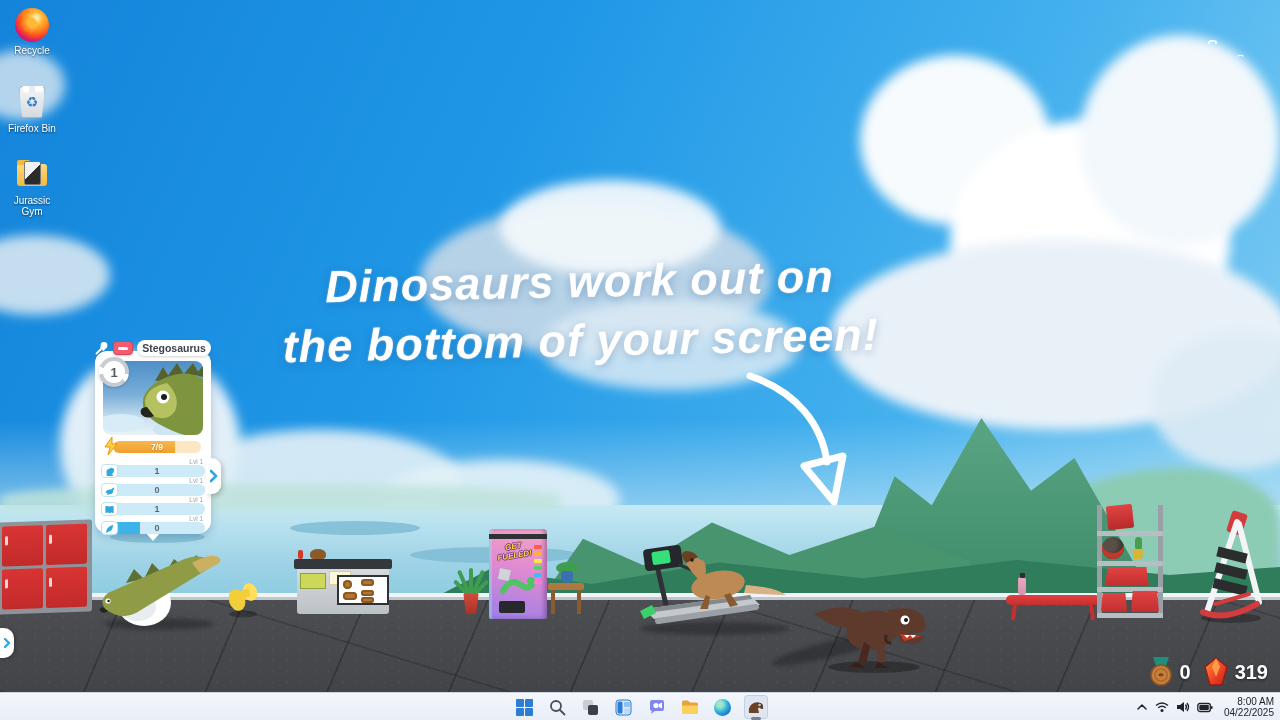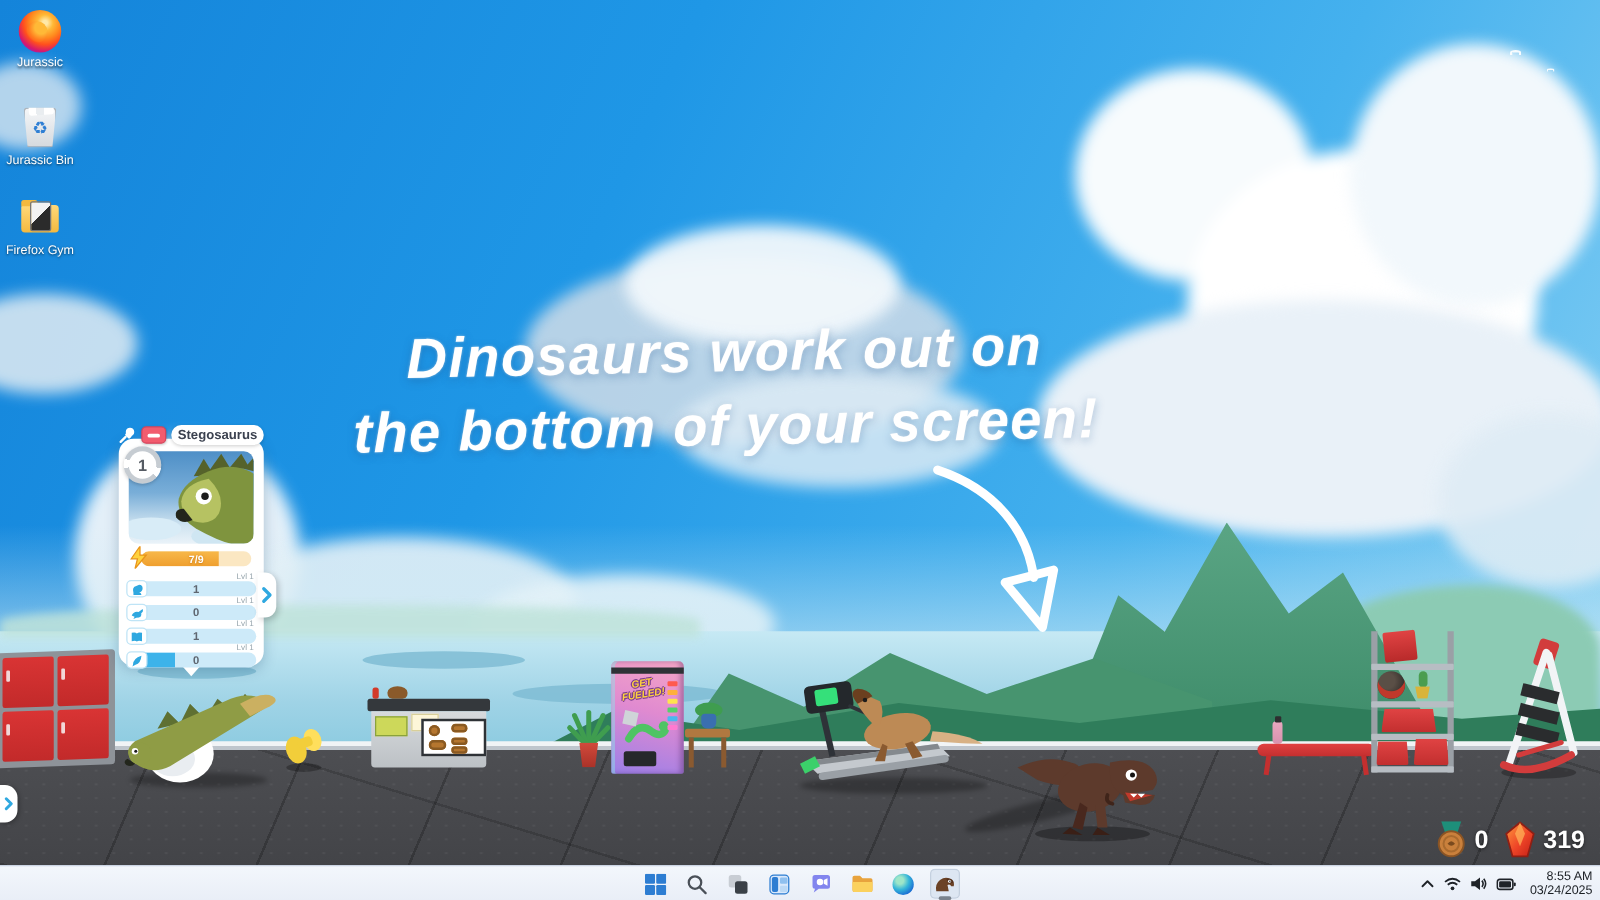--- a/index.html
+++ b/index.html
@@ -210,37 +210,37 @@
       <div class="mtn haze" style="left:0;top:484px;width:560px;height:26px;background:#bfe3da;border-radius:50% 50% 0 0;opacity:.85"></div>
       <div class="mtn haze" style="left:1030px;top:468px;width:250px;height:132px;background:#8ccbb4;border-radius:60% 40% 0 0"></div>
       <div class="mtn" style="left:845px;top:418px;width:310px;height:182px;background:linear-gradient(180deg,#5aa584,#3c8a68);clip-path:polygon(0 100%,16% 32%,28% 48%,44% 0,60% 40%,74% 22%,100% 100%)"></div>
       <div class="mtn" style="left:540px;top:498px;width:430px;height:102px;background:#47946f;clip-path:polygon(0 100%,10% 40%,24% 66%,40% 24%,58% 56%,78% 28%,100% 62%,100% 100%)"></div>
       <div class="mtn" style="left:430px;top:543px;width:850px;height:57px;background:#2f7d5b;clip-path:polygon(0 100%,7% 46%,19% 72%,34% 34%,51% 62%,69% 30%,87% 56%,100% 42%,100% 100%)"></div>
     </div>
   </div>
 
   <div class="dicon" style="top:8px">
     <div class="glyph" id="firefox-glyph"></div>
-    <div class="lbl">Jurassic</div>
+    <div class="lbl">Recycle</div>
   </div>
   <div class="dicon" style="top:86px">
     <div class="glyph">
       <div id="bin-glyph">
           <div class="paper"></div>
           <div class="recyc">♻</div>
         </div>
     </div>
-    <div class="lbl">Jurassic Bin</div>
+    <div class="lbl">Firefox Bin</div>
   </div>
   <div class="dicon" style="top:158px">
     <div class="glyph" id="gym-glyph">
       <div class="folder"></div>
         <div class="appbadge"></div>
     </div>
-    <div class="lbl">Firefox Gym</div>
+    <div class="lbl">Jurassic Gym</div>
   </div>
 
   <div id="headline">
     <div>Dinosaurs work out on</div>
     <div>the bottom of your screen!</div>
   </div>
   <svg class="abs" style="left:740px;top:366px" width="120" height="150" viewBox="0 0 120 150">
     <path d="M10,10 C58,26 82,60 87,96" fill="none" stroke="#fff" stroke-width="7" stroke-linecap="round"></path>
     <path d="M64,100 L103,90 L94,136 Z" fill="none" stroke="#fff" stroke-width="7" stroke-linejoin="round"></path>
   </svg>
@@ -612,19 +612,19 @@
         <polygon points="1,4 4,4 8,1 8,11 4,8 1,8" fill="#1f2328"></polygon>
         <path d="M9.5,3.5 Q11.5,6 9.5,8.5" fill="none" stroke="#1f2328" stroke-width="1.3"></path>
         <path d="M11,2 Q14,6 11,10" fill="none" stroke="#1f2328" stroke-width="1.3"></path>
       </svg>
       <svg width="16" height="11" viewBox="0 0 16 11">
         <rect x="0.8" y="1.5" width="12.5" height="8" rx="2" fill="none" stroke="#1f2328" stroke-width="1.3"></rect>
         <rect x="2.3" y="3" width="9.5" height="5" rx="1" fill="#1f2328"></rect>
         <rect x="14" y="4" width="1.6" height="3" rx="0.8" fill="#1f2328"></rect>
       </svg>
       <div id="tb-clock">
-        <div>8:55 AM</div>
-        <div>03/24/2025</div>
+        <div>8:00 AM</div>
+        <div>04/22/2025</div>
       </div>
     </div>
   </div>
 
 </div>
 
 </body></html>

